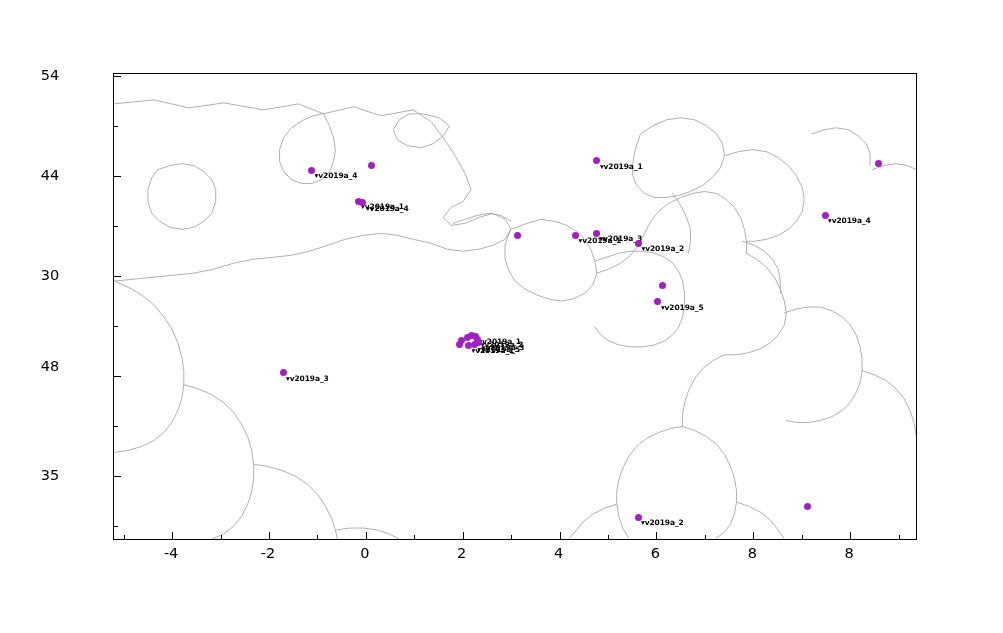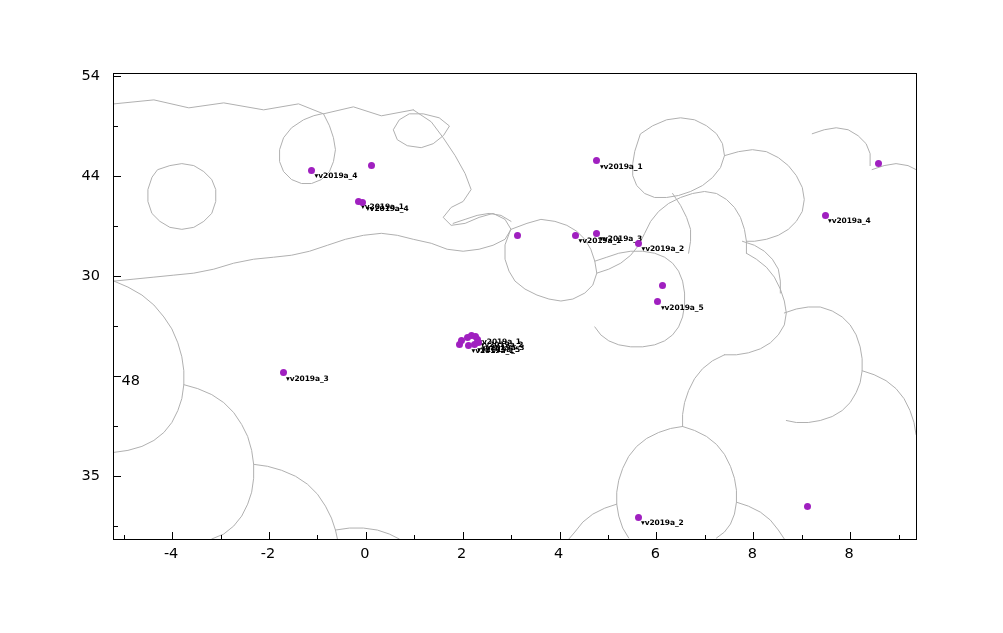--- a/index.html
+++ b/index.html
@@ -37,21 +37,21 @@
   .tick-y{position:absolute;height:1px;background:#000000;left:0;}
   .tick-y.major{width:7px;}
   .tick-y.minor{width:4px;}
 
   .xlab{
     position:absolute;top:545px;font-size:14.5px;color:#000000;
     text-align:center;transform:translateX(-50%);
     font-family:"DejaVu Sans",sans-serif;
   }
   .ylab{
-    position:absolute;left:0;width:100px;text-align:right;
+    position:absolute;left:0;width:100px;text-align:center;
     font-size:14.5px;color:#000000;transform:translateY(-50%);
     font-family:"DejaVu Sans",sans-serif;
   }
 </style>
 </head>
 <body>
 
 <div id="figure">
 
 
@@ -193,19 +193,19 @@
       <div class="xlab" style="left: 267.988px;">-2</div>
       <div class="xlab" style="left: 364.855px;">0</div>
       <div class="xlab" style="left: 461.723px;">2</div>
       <div class="xlab" style="left: 558.59px;">4</div>
       <div class="xlab" style="left: 655.458px;">6</div>
       <div class="xlab" style="left: 752.325px;">8</div>
       <div class="xlab" style="left: 849.193px;">8</div>
     </div>
   <div id="ylabels">
       <div class="ylab" style="top: 475.07px;">35</div>
-      <div class="ylab" style="top: 380px; margin-left: 40px;">48</div>
+      <div class="ylab" style="top: 366px;">48</div>
       <div class="ylab" style="top: 275.283px;">30</div>
       <div class="ylab" style="top: 175.39px;">44</div>
       <div class="ylab" style="top: 75.4973px;">54</div>
     </div>
 
 </div>
 
 </body></html>

